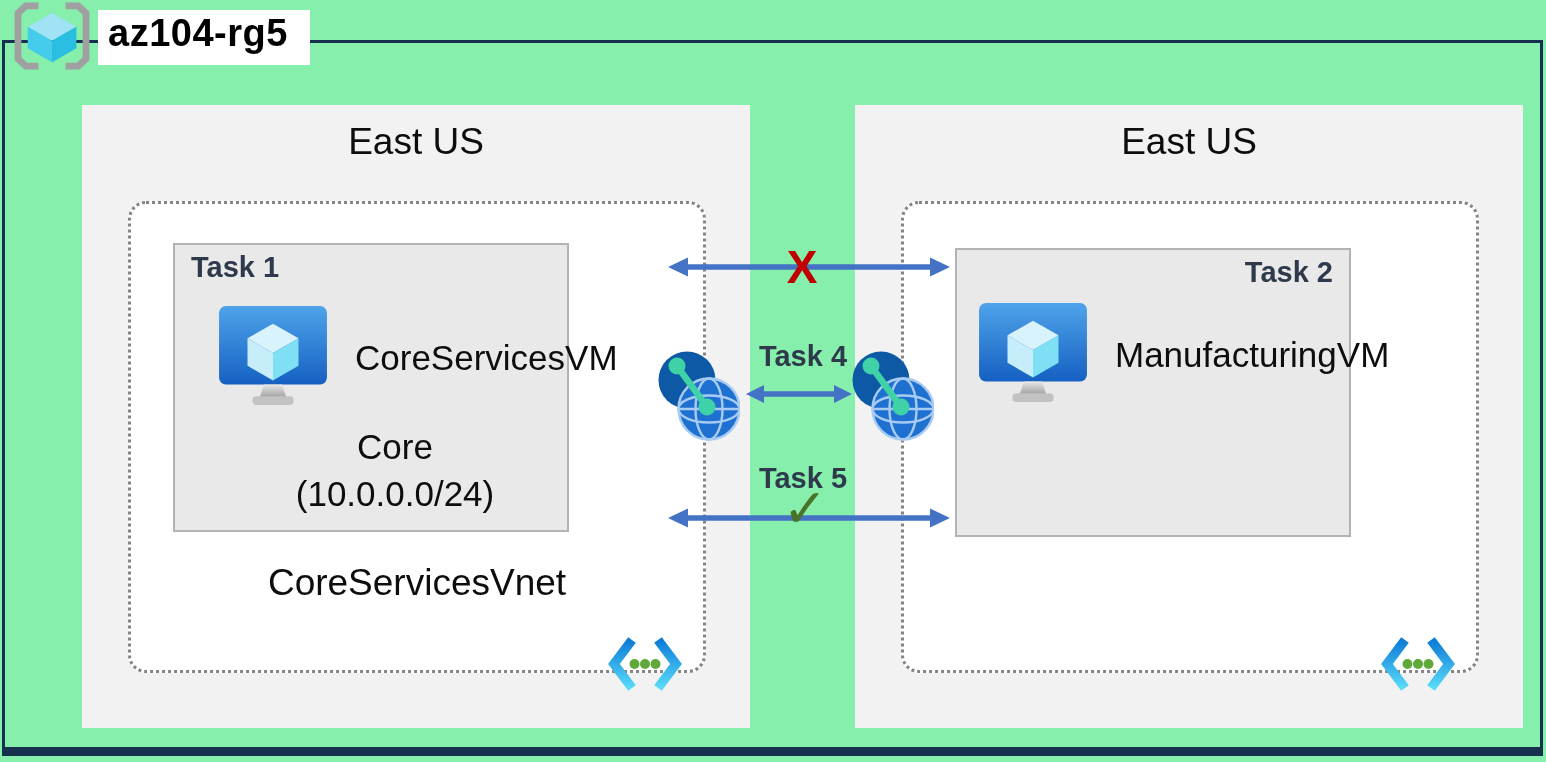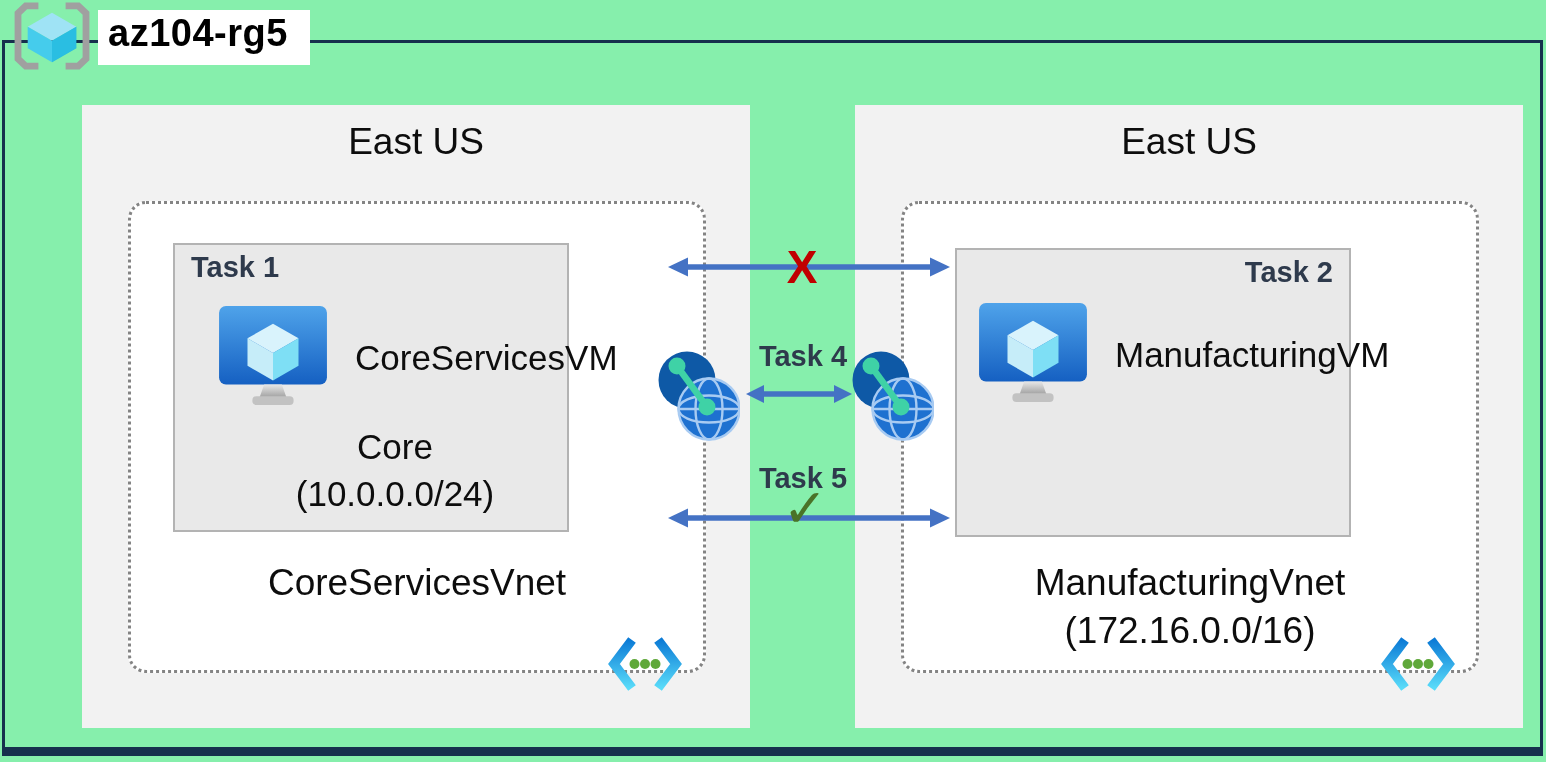--- a/index.html
+++ b/index.html
@@ -151,24 +151,20 @@
               <rect x="1" y="1" width="110" height="80" rx="7" fill="url(#vmB)"></rect>
               <polygon points="56,19 82,34 56,49 30,34" fill="#D9F3FC"></polygon>
               <polygon points="30,34 56,49 56,77 30,62" fill="#C6EDF9"></polygon>
               <polygon points="82,34 56,49 56,77 82,62" fill="#7EDFF5"></polygon>
               <path d="M47,81 L65,81 L70,95 L42,95 Z" fill="url(#vmBs)"></path>
               <rect x="35" y="93" width="42" height="9" rx="4" fill="#C2C2C2"></rect>
             </svg>
           </span>
           <span class="vm-name">ManufacturingVM</span>
         </div>
-      </div>
-      <div class="vnet-label">
-        <div>ManufacturingVnet</div>
-        <div>(172.16.0.0/16)</div>
       </div>
       <span class="vnet-icon">
         <svg width="76" height="58" viewBox="0 0 76 58">
           <defs>
             <linearGradient id="vnB" x1="0" y1="0" x2="0" y2="1">
               <stop offset="0" stop-color="#0C7BD6"></stop>
                 <stop offset="1" stop-color="#59DBF9"></stop>
             </linearGradient>
           </defs>
           <polyline points="25,5 7,29 25,53" fill="none" stroke="url(#vnB)" stroke-width="9.5"></polyline>

